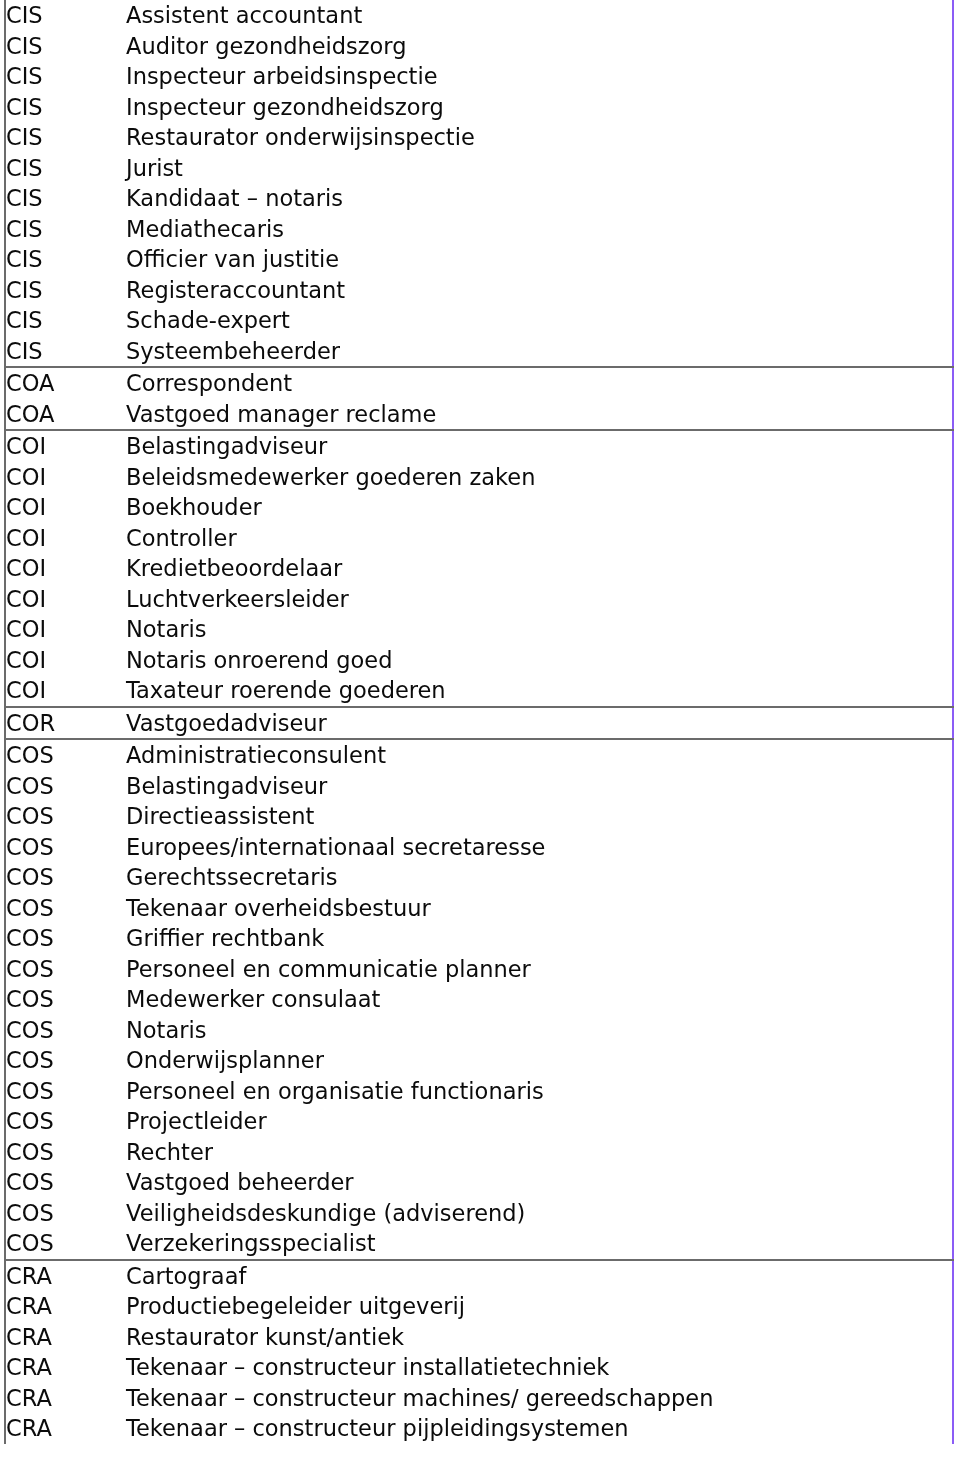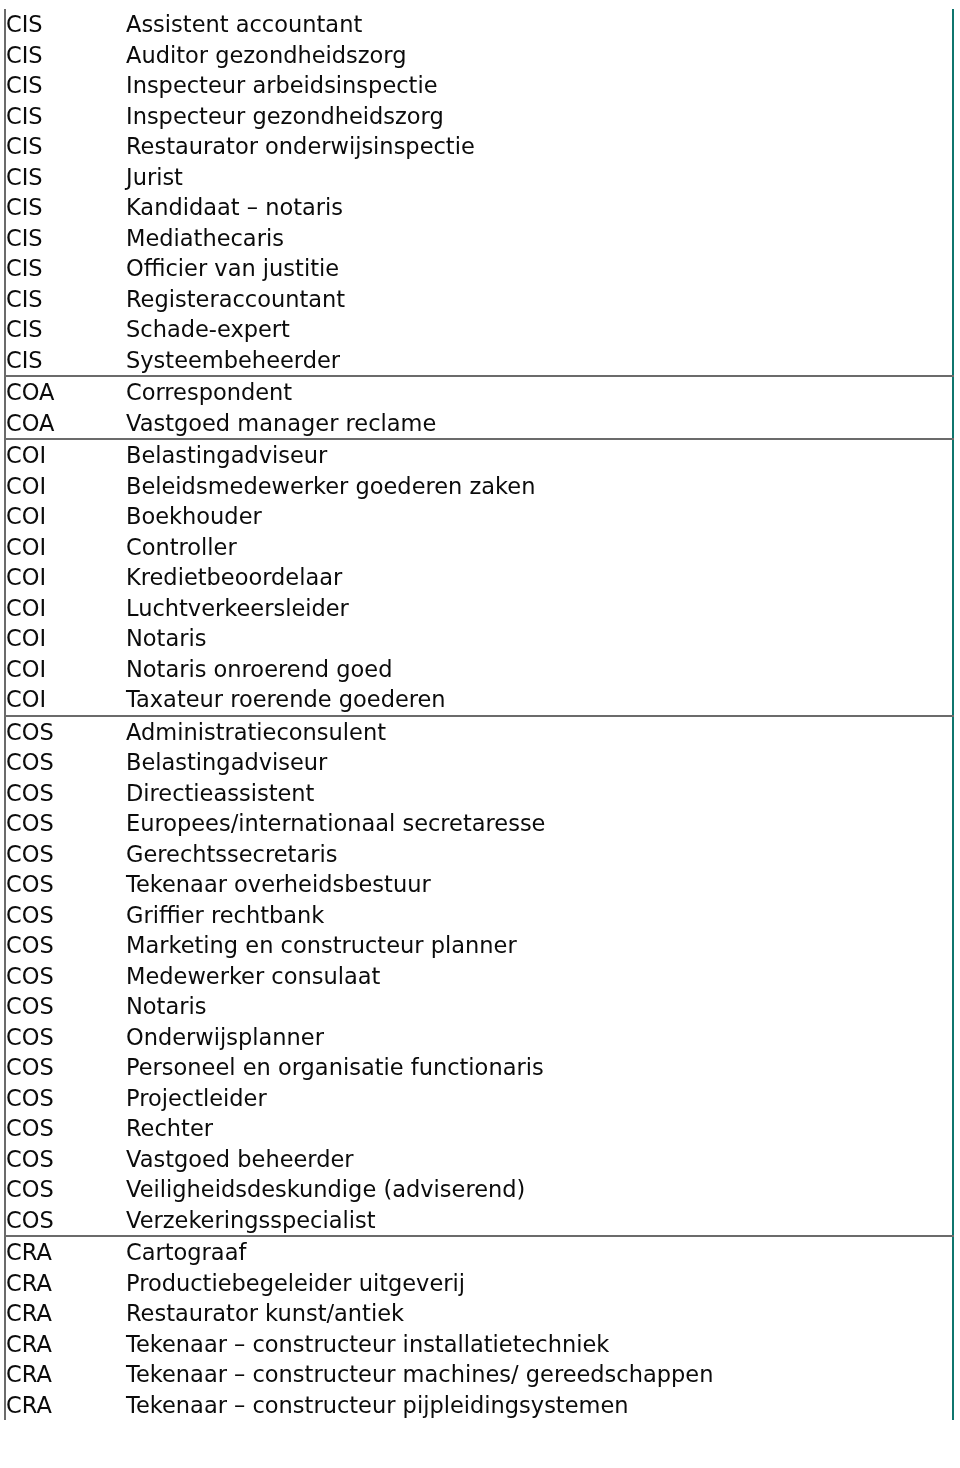--- a/index.html
+++ b/index.html
@@ -15,26 +15,26 @@
   }
   .page {
     position: relative;
     width: 960px;
     height: 1468px;
     background: #ffffff;
   }
   .job-table {
     position: absolute;
     left: 4px;
-    top: 9px;
+    top: 0;
     width: 948px;
     border-collapse: collapse;
     table-layout: fixed;
     border-left: 2px solid #6b6b6b;
-    border-right: 2px solid #0f766e;
+    border-right: 2px solid #8b5cf6;
   }
   .job-table col.col-code { width: 121px; }
   .job-table col.col-title { width: 827px; }
 
   .job-row > td {
     height: 30.5px;
     padding: 0 0 0 0;
     vertical-align: middle;
     border: 0;
     font-size: 22.5px;
@@ -151,20 +151,24 @@
         </tr>
         <tr class="job-row">
           <td class="cell-code">COI</td>
           <td class="cell-title">Notaris onroerend goed</td>
         </tr>
         <tr class="job-row">
           <td class="cell-code">COI</td>
           <td class="cell-title">Taxateur roerende goederen</td>
         </tr>
         <tr class="job-row group-start">
+          <td class="cell-code">COR</td>
+          <td class="cell-title">Vastgoedadviseur</td>
+        </tr>
+        <tr class="job-row group-start">
           <td class="cell-code">COS</td>
           <td class="cell-title">Administratieconsulent</td>
         </tr>
         <tr class="job-row">
           <td class="cell-code">COS</td>
           <td class="cell-title">Belastingadviseur</td>
         </tr>
         <tr class="job-row">
           <td class="cell-code">COS</td>
           <td class="cell-title">Directieassistent</td>
@@ -180,21 +184,21 @@
         <tr class="job-row">
           <td class="cell-code">COS</td>
           <td class="cell-title">Tekenaar overheidsbestuur</td>
         </tr>
         <tr class="job-row">
           <td class="cell-code">COS</td>
           <td class="cell-title">Griffier rechtbank</td>
         </tr>
         <tr class="job-row">
           <td class="cell-code">COS</td>
-          <td class="cell-title">Marketing en constructeur planner</td>
+          <td class="cell-title">Personeel en communicatie planner</td>
         </tr>
         <tr class="job-row">
           <td class="cell-code">COS</td>
           <td class="cell-title">Medewerker consulaat</td>
         </tr>
         <tr class="job-row">
           <td class="cell-code">COS</td>
           <td class="cell-title">Notaris</td>
         </tr>
         <tr class="job-row">

